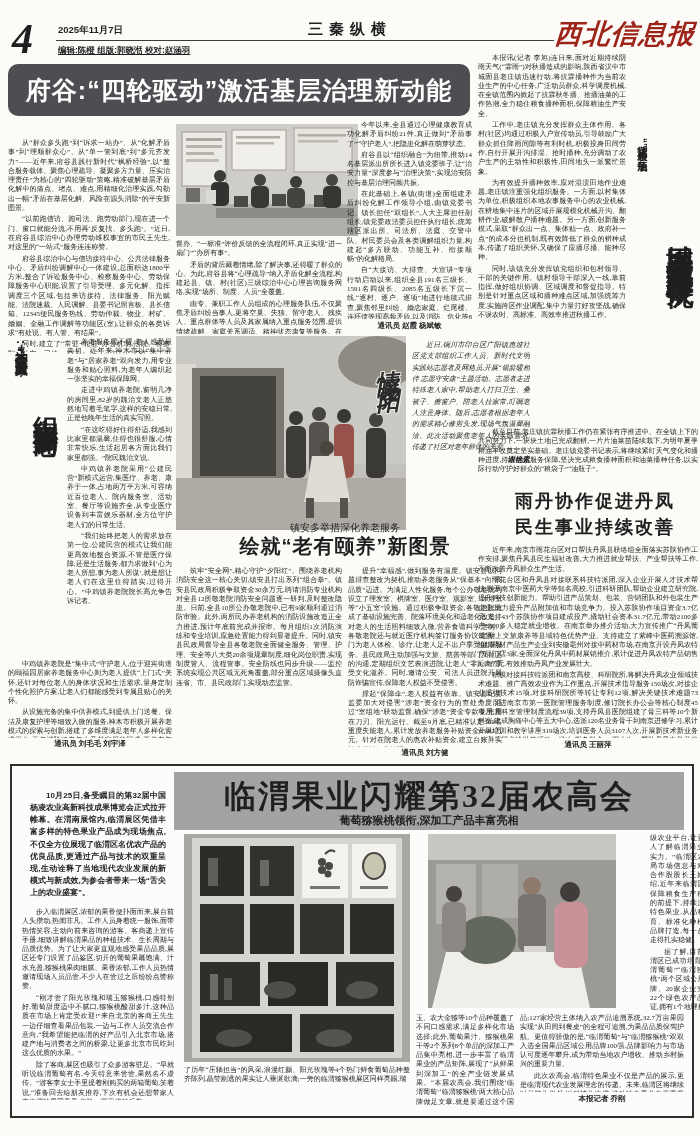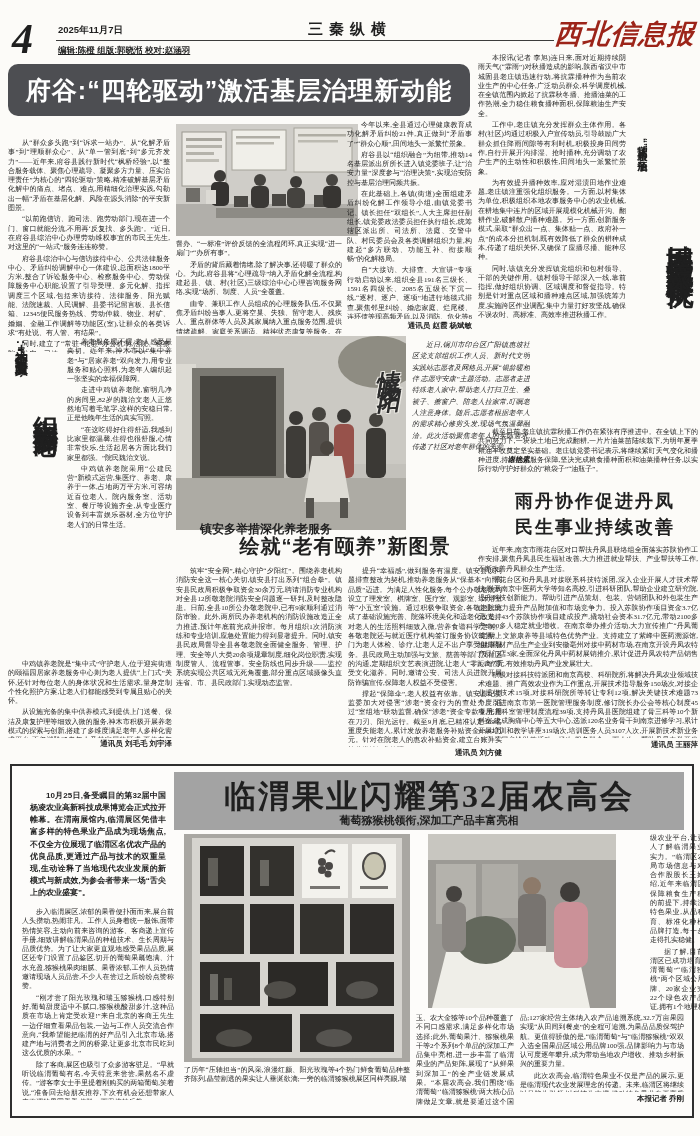--- a/index.html
+++ b/index.html
@@ -3,42 +3,42 @@
 <meta charset="utf-8">
 <style>
   html,body{margin:0;padding:0;background:#e8e6e2;}
   .page{position:relative;width:700px;height:1136px;margin:0 auto;background:#fcfbf8;
         font-family:"Liberation Serif","DejaVu Serif",serif;color:#1f1f1f;overflow:hidden;}
   .abs{position:absolute;}
   .hei{font-family:"Liberation Sans","DejaVu Sans",sans-serif;}
   .colbox{position:absolute;overflow:hidden;}
   .np{font-size:7px;line-height:1.33;text-align:justify;margin:0 0 2px 0;text-indent:2em;}
   .noind{text-indent:0;}
-  .byline{font-weight:bold;text-align:right;font-size:7.5px;font-family:"Liberation Sans","DejaVu Sans",sans-serif;}
+  .byline{font-weight:bold;text-align:center;font-size:7.5px;font-family:"Liberation Sans","DejaVu Sans",sans-serif;}
   .vert{writing-mode:vertical-rl;}
   
   .pagenum{left:12px;top:18px;font-size:42px;font-weight:bold;font-style:italic;line-height:1;}
   .hdate{left:58px;top:24px;font-size:9.5px;font-weight:bold;}
   .hstaff{left:58px;top:45px;font-size:8.5px;font-weight:bold;text-decoration:underline;}
   .hrule{left:56px;top:40px;width:498px;border-top:1.5px solid #3c3c3c;height:0;}
   .section{left:290px;top:20px;width:120px;text-align:center;font-size:15px;font-weight:bold;letter-spacing:6px;}
   .masthead{left:552px;top:16px;width:146px;text-align:center;font-size:27px;font-weight:bold;font-style:italic;
             color:#9c2419;transform:skewX(-4deg);letter-spacing:1px;}
   
   .banner{left:8px;top:64px;width:462px;height:52px;background:#4d4e52;border-radius:10px;
           display:flex;align-items:center;justify-content:center;}
   .banner span{color:#fff;font-size:25px;font-weight:900;letter-spacing:1px;}
   
   .cg-head{left:651px;top:56px;width:47px;height:374px;font-size:27px;font-weight:900;letter-spacing:3px;
            text-align:center;}
   .cg-sub{left:630px;top:138px;width:19px;height:160px;font-size:10px;font-weight:bold;}
   .sm-side{left:9px;top:340px;width:21px;height:290px;font-size:13px;font-weight:bold;}
   .sm-main{left:32px;top:396px;width:31px;height:255px;font-size:25px;font-weight:900;letter-spacing:3px;}
   
-  .zn-kicker{left:200px;top:521px;width:290px;text-align:left;font-size:12px;font-weight:bold;}
+  .zn-kicker{left:200px;top:521px;width:290px;text-align:center;font-size:10px;font-weight:normal;}
   .zn-head{left:185px;top:533px;width:320px;text-align:center;font-size:20px;font-weight:900;letter-spacing:1px;}
   .yd-head{left:492px;top:488px;width:206px;text-align:center;font-size:18px;font-weight:900;line-height:1.45;letter-spacing:2px;}
   
   .pf-title{position:absolute;right:5px;top:16px;writing-mode:vertical-rl;font-size:23px;font-weight:bold;
             font-style:italic;letter-spacing:7px;color:#2b2b2b;transform:rotate(-4deg);
             text-shadow:1px 1px 0 #eceae4,-1px -1px 0 #eceae4,1px -1px 0 #eceae4,-1px 1px 0 #eceae4;}
   .pf-caption{font-size:7px;line-height:1.62;font-style:italic;text-align:justify;margin:0;text-indent:2em;}
   .pf-credit{font-weight:bold;text-align:right;font-size:7.5px;font-style:italic;margin-top:2px;}
   
   .box{left:10px;top:764px;width:680px;height:350px;border:2px solid #2f2f2f;background:#fdfcfa;}
@@ -106,21 +106,21 @@
     </svg>
   </div>
 
   <div class="colbox" style="left:176px;top:240px;width:166px;height:94px;">
     <p class="np noind">督办、“一标准”评价反馈的全流程闭环,真正实现“进一扇门”“办所有事”。</p>
     <p class="np">矛盾的背后藏着情绪,除了解决事,还得暖了群众的心。为此,府谷县将“心理疏导”纳入矛盾化解全流程,构建起县、镇、村(社区)三级综治中心心理咨询服务网络,实现“场所、制度、人员”全覆盖。</p>
     <p class="np">由专、兼职工作人员组成的心理服务队伍,不仅聚焦矛盾纠纷当事人,更将空巢、失独、留守老人、残疾人、重点群体等人员及其家属纳入重点服务范围,提供情绪疏解、家庭关系调适、精神状态康复等服务。在矛盾排查之初,工作人员便开展“心理筛查”,结合矛盾性质、化解难度、累积时间、社会影响等维度,对纠纷背后的情绪风险进行分级评估,再由专业心理团队全程介入疏导。</p>
   </div>
 
   <div class="colbox" style="left:347px;top:121px;width:125px;height:198px;">
-    <p class="np">今年以来,全县通过心理健康教育成功化解矛盾纠纷21件,真正做到“矛盾事了”“群众心顺”,田间地头一派繁忙景象。</p>
+    <p class="np">今年以来,全县通过心理健康教育成功化解矛盾纠纷21件,真正做到“矛盾事了”“守护老人”,把隐患化解在萌芽状态。</p>
     <p class="np">府谷县以“组织融合”为纽带,推动14名基层派出所所长进入镇党委班子,让“治安力量”深度参与“治理决策”,实现治安防控与基层治理同频共振。</p>
     <p class="np">在此基础上,各镇(街道)全面组建矛盾纠纷化解工作领导小组,由镇党委书记、镇长担任“双组长”,人大主席担任副组长,镇党委政法委员担任执行组长,统筹辖区派出所、司法所、法庭、交警中队、村民委员会及各类调解组织力量,构建起“多方联动、功能互补、衔接顺畅”的化解格局。</p>
     <p class="np">自“大接访、大排查、大宣讲”专项行动启动以来,组织全县191名三级长、1591名四级长、2085名五级长下沉一线,“逐村、逐户、逐项”地进行地毯式排查,聚焦邻里纠纷、婚恋家庭、烂尾楼、连环债等现高频矛盾,以及消防、危化等8大领域安全风险。截至目前,已精准化解各类矛盾纠纷458件,真正做到“底数清、情况明、化解实”,让治理力量真正沉到群众需要的地方。</p>
 
   </div>
   <div class="abs byline" style="left:347px;top:321px;width:125px;">通讯员 赵霞 杨斌敏</div>
 
   <div class="colbox" style="left:478px;top:54px;width:148px;height:372px;">
     <p class="np">本报讯(记者 李旭)连日来,面对近期持续阴雨天气(“霖雨”)对秋播造成的影响,陕西省汉中市城固县老庄镇迅速行动,将抗霖播种作为当前农业生产的中心任务,广泛动员群众,科学调度机械,在全镇范围内掀起了抗霖秋冬播、抢播油菜的工作热潮,全力稳住粮食播种面积,保障粮油生产安全。</p>
     <p class="np">工作中,老庄镇充分发挥群众主体作用。各村(社区)均通过积极入户宣传动员,引导鼓励广大群众抓住降雨间隙等有利时机,积极投身田间劳作,自行开展开沟排湿、抢时播种,充分调动了农户生产的主动性和积极性,田间地头一派繁忙景象。</p>
@@ -144,20 +144,21 @@
   </div>
   <div class="abs byline" style="left:478px;top:740px;width:220px;">通讯员 王丽萍</div>
 
   <div class="abs vert sm-side hei">神木:『集中+居家』双向发力</div>
   <div class="abs vert sm-main hei">织密幸福养老网</div>
   <div class="colbox" style="left:67px;top:338px;width:105px;height:318px;">
     <p class="np">养老服务暖不暖,老人感受最真切。近年来,神木市以“集中养老”与“居家养老”双向发力,用专业服务和贴心照料,为老年人编织起一张坚实的幸福保障网。</p>
     <p class="np">走进中鸡镇养老院,窗明几净的房间里,82岁的魏治文老人正悠然地写着毛笔字,这样的安稳日常,正是他晚年生活的真实写照。</p>
     <p class="np">“在这吃得好住得舒适,我感到比家里都温馨,住得也很舒服,心情非常快乐,生活起居各方面比我们家里都强。”院民魏治文说。</p>
     <p class="np">中鸡镇养老院采用“公建民营”新模式运营,集医疗、养老、康养于一体,占地两万平方米,可容纳近百位老人。院内服务室、活动室、餐厅等设施齐全,从专业医疗设备到丰富娱乐器材,全方位守护老人们的日常生活。</p>
+    <p class="np">“我们始终把老人的需求放在第一位,公建民营的模式让我们能更高效地整合资源,不管是医疗保障,还是生活服务,都力求做到‘心为老人所想,事为老人所谋’,就是想让老人们在这里住得踏实,过得开心。”中鸡镇养老院院长高允争告诉记者。</p>
   </div>
   <div class="colbox" style="left:8px;top:660px;width:164px;height:78px;">
     <p class="np">中鸡镇养老院是“集中式”守护老人,位于迎宾街道的颐福园居家养老服务中心则为老人提供“上门式”关怀,还针对每位老人的身体状况和生活需求,量身定制个性化照护方案,让老人们都能感受到专属且贴心的关怀。</p>
     <p class="np">从设施完备的集中供养模式,到提供上门送餐、保洁及康复护理等细致入微的服务,神木市积极开展养老模式的探索与创新,搭建了多维度满足老年人多样化需求平台,不仅消除了老年人及其家属的顾虑,更使老年人在养老生活中收获幸福感与归属感。</p>
   </div>
   <div class="abs byline" style="left:8px;top:739px;width:164px;">通讯员 刘毛毛 刘宇泽</div>
 
   <div class="photo" style="left:176px;top:336px;width:230px;height:194px;">
     <svg width="230" height="194" viewBox="0 0 230 194">
       <rect x="0" y="0" width="230" height="194" fill="#c3c1bb"></rect>

